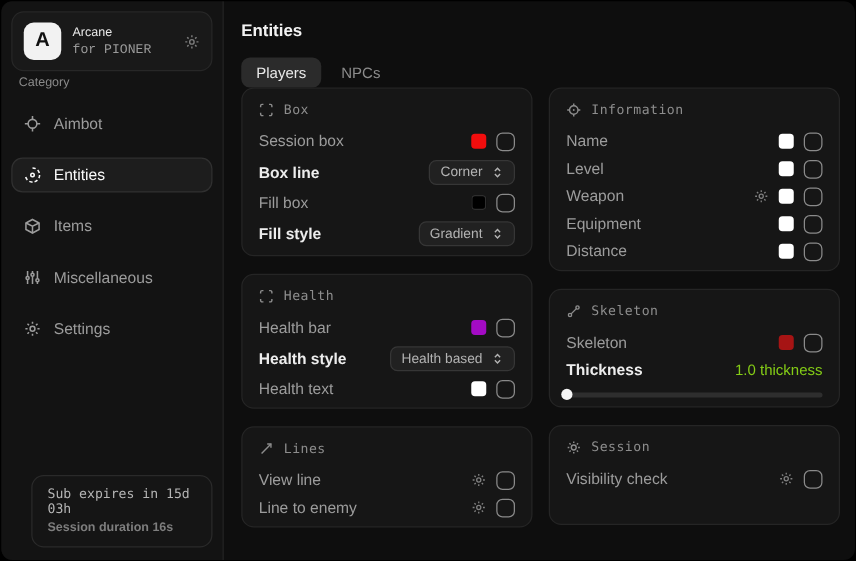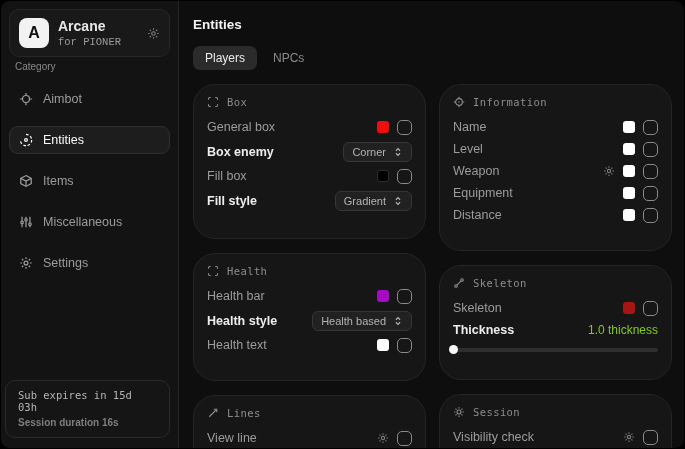--- a/index.html
+++ b/index.html
@@ -8,44 +8,44 @@
   .window { position:relative; width:685px; height:449px; background:#0e0e0e;
     border:1px solid #000; border-radius:10px; display:flex; overflow:hidden; }
 
   
   .sidebar { width:178px; flex:0 0 178px; background:#131313; border-right:1px solid #232323;
     position:relative; padding:8px; }
   .brand-card { display:flex; align-items:center; gap:9px; background:#191919;
     border:1px solid #272727; border-radius:10px; padding:8px 9px; }
   .logo { width:30px; height:30px; background:#f2f2f2; border-radius:8px; color:#111;
     font-weight:bold; font-size:16px; display:flex; align-items:center; justify-content:center; }
-  .brand-name { font-size:14px; font-weight:bold; color:#e8e8e8; }
+  .brand-name { font-size:10px; font-weight:normal; color:#e8e8e8; }
   .brand-sub { font-size:10.5px; color:#9a9a9a; margin-top:2px;font-family:Liberation Mono, monospace; }
   .brand-gear { margin-left:auto; background:none; border:none; color:#7d7d7d; cursor:pointer;
     display:flex; align-items:center; }
   .category-label { font-size:10px; color:#8a8a8a; margin:4px 6px 8px; }
   .nav-item { display:flex; align-items:center; gap:10px; color:#9c9c9c; font-size:12.5px;
     padding:6px 9px; margin:13px 0; border:1px solid transparent; border-radius:9px; cursor:pointer; }
   .nav-item.active { background:#1d1d1d; border-color:#303030; color:#fafafa; }
   .nav-item svg { flex:0 0 auto; }
-  .footer-card { position:absolute; left:4px; right:8px; bottom:10px; background:#151515;
+  .footer-card { position:absolute; left:24px; right:8px; bottom:10px; background:#151515;
     border:1px solid #2a2a2a; border-radius:10px; padding:8px 12px 9px; }
   .sub-expiry { font-family:"DejaVu Sans Mono", monospace; font-size:10.5px; color:#b5b5b5; }
   .session { font-size:10px; font-weight:bold; color:#7e7e7e; margin-top:4px; }
 
   
   .main { flex:1; padding:14px 12px 12px 14px; overflow:hidden; }
   .page-title { font-size:13.5px; font-weight:bold; color:#f2f2f2; margin:2px 0 14px; }
-  .tabs { display:flex; gap:4px; margin-bottom:14px; }
+  .tabs { display:flex; gap:4px; }
   .tab { border:none; background:transparent; color:#8b8b8b; font-size:12px; padding:5px 12px;
     border-radius:7px; cursor:pointer; font-family:inherit; }
   .tab.active { background:#2b2b2b; color:#eaeaea; }
   .grid { display:flex; gap:13px; align-items:flex-start; }
   .col { flex:1; display:flex; flex-direction:column; gap:14px; min-width:0; }
-  .card { background:#161616; border:1px solid #252525; border-radius:22px; padding:11px 13px 24px; }
+  .card { background:#161616; border:1px solid #252525; border-radius:10px; padding:11px 13px 4px; }
   .card-head { display:flex; align-items:center; gap:8px; color:#8d8d8d;
     font-family:"DejaVu Sans Mono", monospace; font-size:10.5px; letter-spacing:.4px; margin-bottom:8px; }
   .row { display:flex; align-items:center; justify-content:space-between; padding:3.5px 0; min-height:21px; }
   .lbl { font-size:12.5px; color:#9c9c9c; }
   .lbl.bright { color:#ededed; font-weight:bold; }
   .controls { display:flex; align-items:center; gap:8px; }
   .swatch { width:12px; height:12px; border-radius:3px; display:inline-block; cursor:pointer; }
   .swatch.dark { box-shadow:inset 0 0 0 1px #2e2e2e; }
   .checkbox { width:15px; height:15px; border:1.6px solid #8a8a8a; border-radius:5px;
     display:inline-block; cursor:pointer; background:transparent; }
@@ -153,28 +153,28 @@
         <section class="card">
           <div class="card-head">
             <span>
                 <svg width="12" height="12" viewBox="0 0 16 16" fill="none" stroke="currentColor" stroke-width="1.5">
                   <path d="M2 5V3.5A1.5 1.5 0 0 1 3.5 2H5M11 2h1.5A1.5 1.5 0 0 1 14 3.5V5M14 11v1.5a1.5 1.5 0 0 1-1.5 1.5H11M5 14H3.5A1.5 1.5 0 0 1 2 12.5V11"></path>
                 </svg>
               </span>
             <span>Box</span>
           </div>
           <div class="row">
-            <span class="lbl">General box</span>
+            <span class="lbl">Session box</span>
             <span class="controls">
               <span class="swatch" style="background: rgb(242, 13, 13);"></span>
               <span class="checkbox"></span>
             </span>
           </div>
           <div class="row">
-            <span class="lbl bright">Box enemy</span>
+            <span class="lbl bright">Box line</span>
             <button class="dropdown">
               <span>Corner</span>
               <span>
                   <svg width="10" height="10" viewBox="0 0 12 12" fill="none" stroke="currentColor" stroke-width="1.4">
                     <path d="M3.5 4.5 6 2l2.5 2.5M3.5 7.5 6 10l2.5-2.5"></path>
                   </svg>
                 </span>
             </button>
           </div>
           <div class="row">

